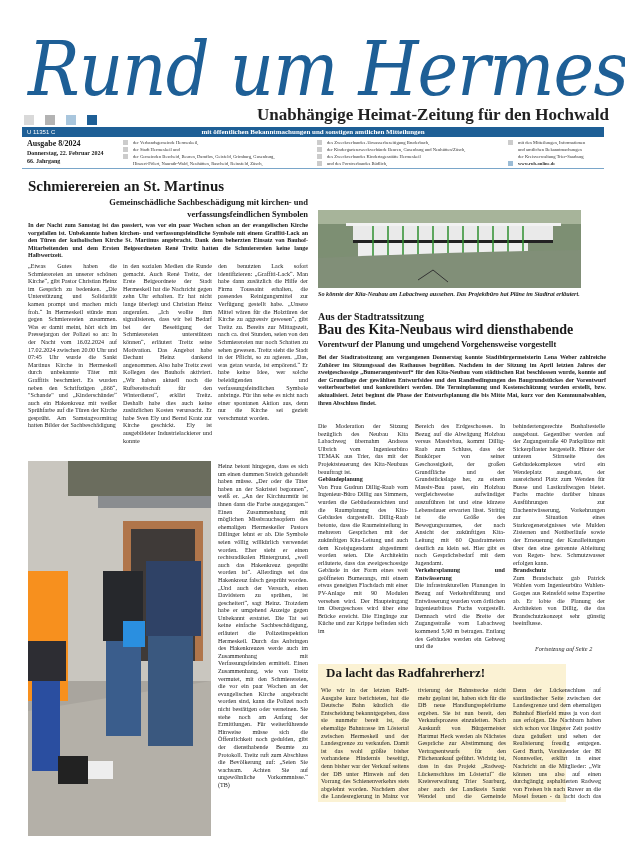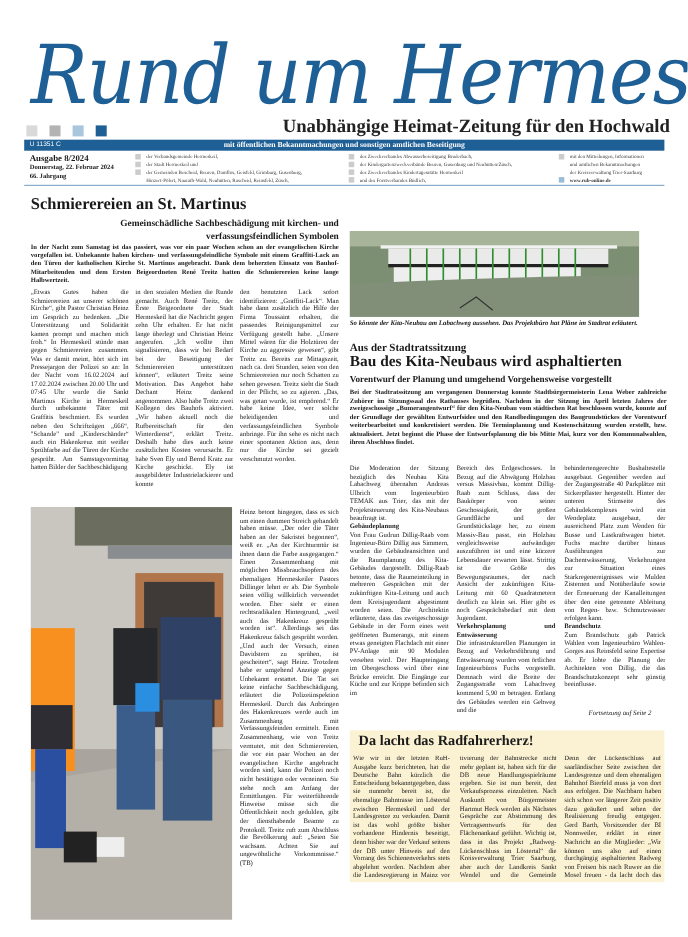--- a/index.html
+++ b/index.html
@@ -25,37 +25,37 @@
   .lead1{left:28px;top:222px;width:280px;font-size:6px;font-weight:bold;line-height:7.6px;text-align:justify;}
   .col{font-size:6.1px;line-height:7.6px;text-align:justify;}
   .col p{margin:0;}
   .photo1{left:28px;top:461px;width:183px;height:375px;overflow:hidden;background:#b8b6b0;}
   .photo2{left:318px;top:210px;width:263px;height:78px;background:#8a9a80;overflow:hidden;}
   .cap2{left:318px;top:290px;width:288px;font-size:6.2px;font-style:italic;font-weight:bold;line-height:8px;}
   .kick2{left:318px;top:311px;font-size:10px;font-weight:bold;}
   h2.t2{left:318px;top:322px;margin:0;font-size:14px;font-weight:bold;}
   .sub2{left:318px;top:340px;font-size:8.3px;font-weight:bold;}
   .lead2{left:318px;top:354px;width:288px;font-size:6px;font-weight:bold;line-height:7.6px;text-align:justify;}
-  .box3{left:318px;top:664px;width:286px;height:138px;background:#fbf2d4;}
+  .box3{left:318px;top:664px;width:248px;height:138px;background:#fbf2d4;}
   .box3 h3{position:absolute;left:8px;top:1px;margin:0;font-size:13px;font-weight:bold;}
   .cont{left:535px;top:645px;font-size:6.2px;font-style:italic;}
   .sh{font-weight:bold;}
 </style>
 </head>
 <body>
 
 <div class="abs masthead">Rund um Hermeskeil</div>
 <div class="abs squares">
   <span style="background:#d9d9d9"></span><span style="background:#b3b3b3"></span><span style="background:#a9c6dd"></span><span style="background:#1e5f96"></span>
 </div>
 <div class="abs tagline">Unabhängige Heimat-Zeitung für den Hochwald</div>
 
 <div class="abs bluebar">
   <span class="code">U 11351 C</span>
-  <span class="mid">mit öffentlichen Bekanntmachungen und sonstigen amtlichen Beseitigung</span>
+  <span class="mid">mit öffentlichen Bekanntmachungen und sonstigen amtlichen Mitteilungen</span>
 </div>
 
 <div class="abs issue">
   <div class="big">Ausgabe 8/2024</div>
   <div class="b">Donnerstag, 22. Februar 2024</div>
   <div class="b">66. Jahrgang</div>
 </div>
 
 <div class="abs pubcol" style="left:123px;top:139px;width:195px;">
   <div class="row"><span class="sq"></span><span>der Verbandsgemeinde Hermeskeil,</span></div>
@@ -129,21 +129,21 @@
         <line x1="175" y1="16" x2="175" y2="50"></line>
         <line x1="190" y1="16" x2="190" y2="50"></line>
         <line x1="205" y1="16" x2="205" y2="45"></line>
     </g>
     <path d="M0 48 Q130 42 263 40 L263 78 L0 78Z" fill="#818f78"></path>
     <path d="M100 70 L115 60 L130 72" stroke="#333" fill="none"></path>
   </svg>
 </div>
 <div class="abs cap2">So könnte der Kita-Neubau am Labachweg aussehen. Das Projektbüro hat Pläne im Stadtrat erläutert.</div>
 <div class="abs kick2">Aus der Stadtratssitzung</div>
-<h2 class="abs t2">Bau des Kita-Neubaus wird asphaltierten</h2>
+<h2 class="abs t2">Bau des Kita-Neubaus wird diensthabende</h2>
 <div class="abs sub2">Vorentwurf der Planung und umgehend Vorgehensweise vorgestellt</div>
 <div class="abs lead2">Bei der Stadtratssitzung am vergangenen Donnerstag konnte Stadtbürgermeisterin Lena Weber zahlreiche Zuhörer im Sitzungssaal des Rathauses begrüßen. Nachdem in der Sitzung im April letzten Jahres der zweigeschossige „Bumerangentwurf“ für den Kita-Neubau vom städtischen Rat beschlossen wurde, konnte auf der Grundlage der gewählten Entwurfsidee und den Randbedingungen des Baugrundstückes der Vorentwurf weiterbearbeitet und konkretisiert werden. Die Terminplanung und Kostenschätzung wurden erstellt, bzw. aktualisiert. Jetzt beginnt die Phase der Entwurfsplanung die bis Mitte Mai, kurz vor den Kommunalwahlen, ihren Abschluss findet.</div>
 
 <div class="abs col" style="left:318px;top:423px;width:90px;height:236px;overflow:hidden;">
   <p>Die Moderation der Sitzung bezüglich des Neubau Kita Labachweg übernahm Andreas Ulbrich vom Ingenieurbüro TEMAK aus Trier, das mit der Projektsteuerung des Kita-Neubaus beauftragt ist.</p>
   <p class="sh">Gebäudeplanung</p>
   <p>Von Frau Gudrun Dillig-Raab vom Ingenieur-Büro Dillig aus Simmern, wurden die Gebäudeansichten und die Raumplanung des Kita-Gebäudes dargestellt. Dillig-Raab betonte, dass die Raumeinteilung in mehreren Gesprächen mit der zukünftigen Kita-Leitung und auch dem Kreisjugendamt abgestimmt worden seien. Die Architektin erläuterte, dass das zweigeschossige Gebäude in der Form eines weit geöffneten Bumerangs, mit einem etwas geneigten Flachdach mit einer PV-Anlage mit 90 Modulen versehen wird. Der Haupteingang im Obergeschoss wird über eine Brücke erreicht. Die Eingänge zur Küche und zur Krippe befinden sich im</p>
 </div>
 <div class="abs col" style="left:415px;top:423px;width:90px;height:236px;overflow:hidden;">
   <p>Bereich des Erdgeschosses. In Bezug auf die Abwägung Holzbau versus Massivbau, kommt Dillig-Raab zum Schluss, dass der Baukörper von seiner Geschossigkeit, der großen Grundfläche und der Grundstückslage her, zu einem Massiv-Bau passt, ein Holzbau vergleichsweise aufwändiger auszuführen ist und eine kürzere Lebensdauer erwarten lässt. Strittig ist die Größe des Bewegungsraumes, der nach Ansicht der zukünftigen Kita-Leitung mit 60 Quadratmetern deutlich zu klein sei. Hier gibt es noch Gesprächsbedarf mit dem Jugendamt.</p>

